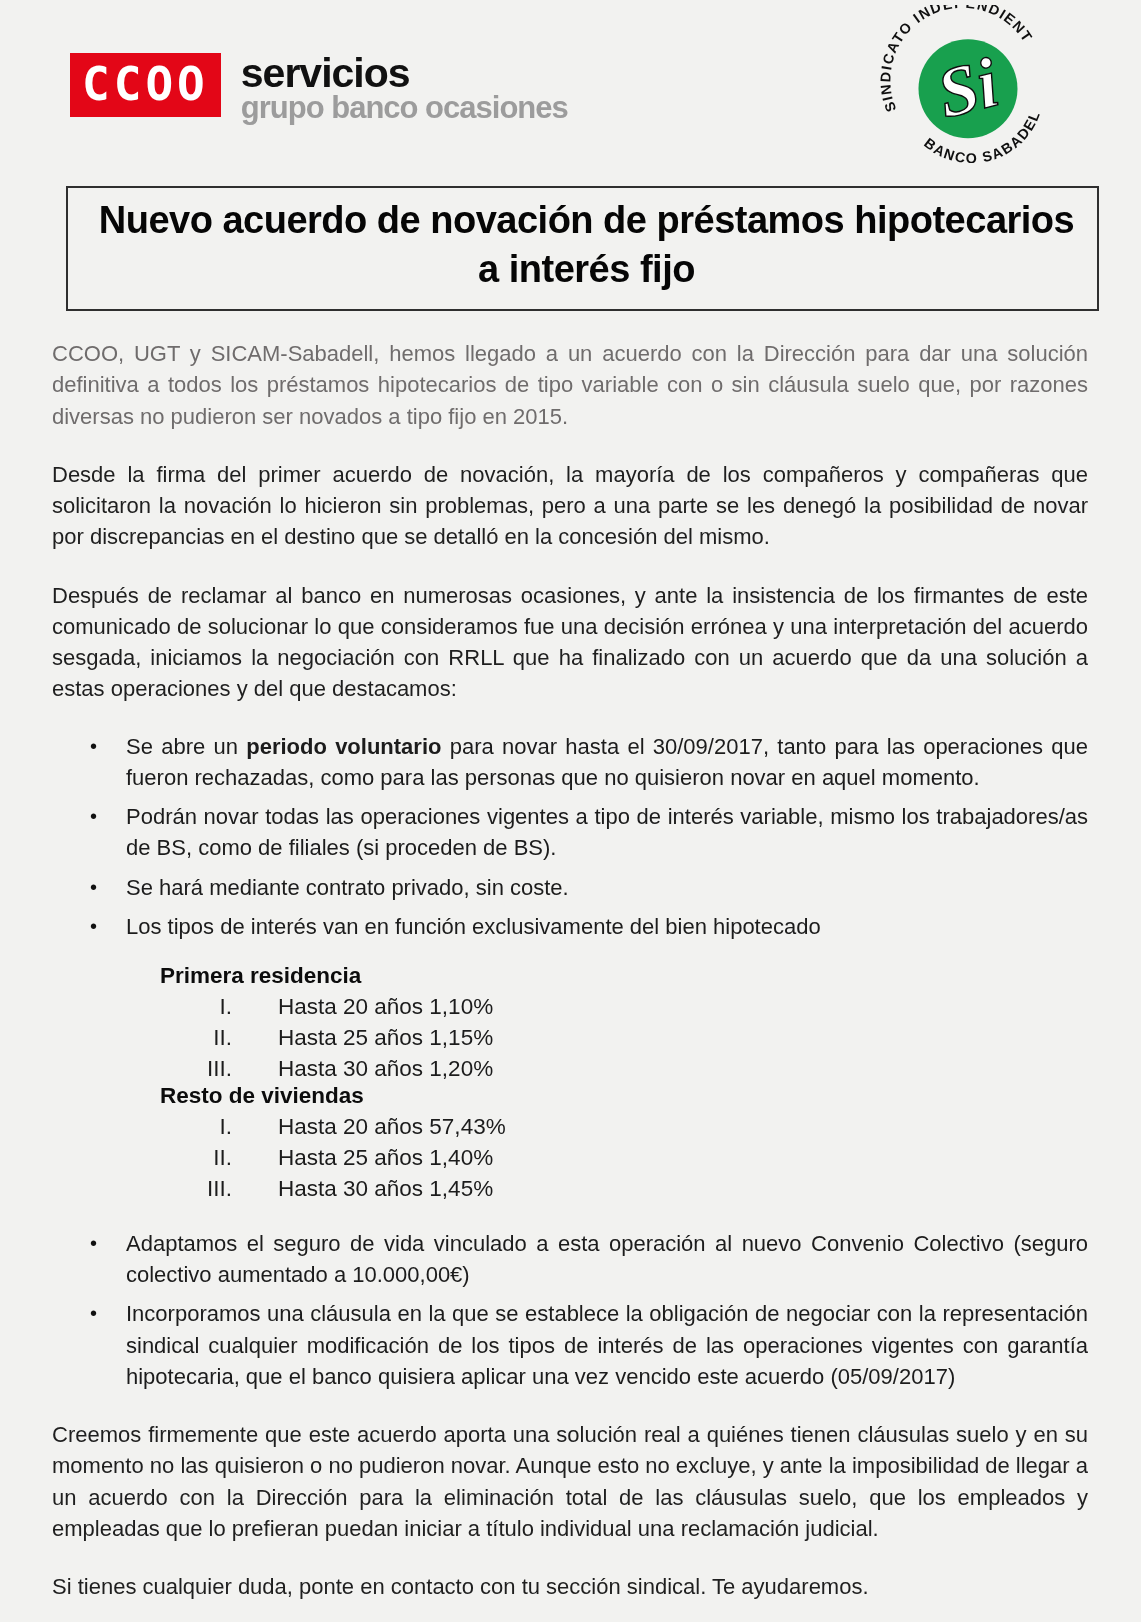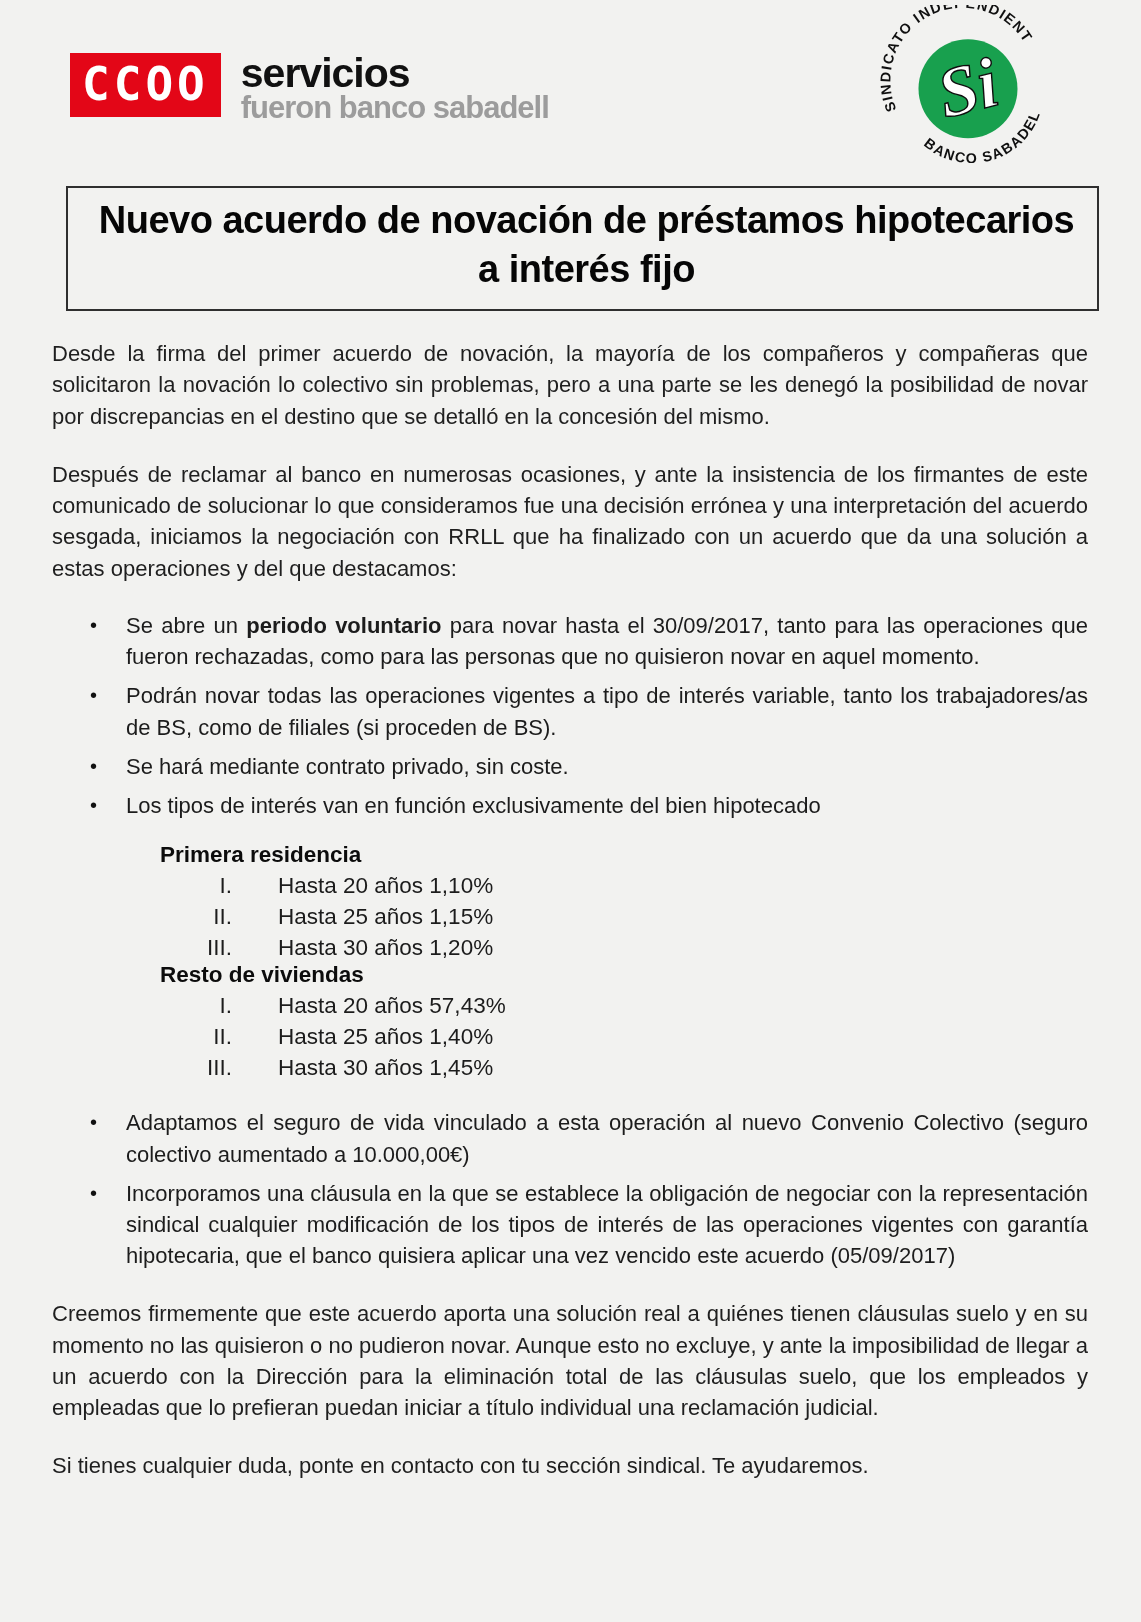--- a/index.html
+++ b/index.html
@@ -126,21 +126,21 @@
 <body>
 
 <div class="page">
 
   <div class="logo-row">
 
     <div class="ccoo">
       <div class="ccoo-box">CCOO</div>
       <div class="ccoo-words">
         <div class="ccoo-servicios">servicios</div>
-        <div class="ccoo-grupo">fueron banco sabadell</div>
+        <div class="ccoo-grupo">grupo banco ocasiones</div>
       </div>
     </div>
 
 
     <svg class="si" viewBox="0 0 190 166" aria-hidden="false">
       <defs>
         <path id="siArcTop" d="M 20 110 A 76 76 0 0 1 154 39"></path>
         <path id="siArcBottom" d="M 48 147 A 76 76 0 0 0 171 113"></path>
       </defs>
       <circle cx="95" cy="88" r="52" fill="#18a04e"></circle>
@@ -151,31 +151,32 @@
         <textPath href="#siArcBottom">BANCO SABADELL</textPath>
       </text>
       <text x="95" y="112" font-family="Liberation Serif, serif" font-size="74" font-style="italic" font-weight="700" fill="#ffffff" stroke="#0e0e0e" stroke-width="1.5" text-anchor="middle" transform="rotate(-14 95 88)">Si</text>
     </svg>
   </div>
 
   <div class="title-box">
     <h1>Nuevo acuerdo de novación de préstamos hipotecarios a interés fijo</h1>
   </div>
 
-  <p class="para">Desde la firma del primer acuerdo de novación, la mayoría de los compañeros y compañeras que solicitaron la novación lo colectivo sin problemas, pero a una parte se les denegó la posibilidad de novar por discrepancias en el destino que se detalló en la concesión del mismo.</p>
+  <p class="para intro">CCOO, UGT y SICAM-Sabadell, hemos llegado a un acuerdo con la Dirección para dar una solución definitiva a todos los préstamos hipotecarios de tipo variable con o sin cláusula suelo que, por razones diversas no pudieron ser novados a tipo fijo en 2015.</p>
+  <p class="para">Desde la firma del primer acuerdo de novación, la mayoría de los compañeros y compañeras que solicitaron la novación lo hicieron sin problemas, pero a una parte se les denegó la posibilidad de novar por discrepancias en el destino que se detalló en la concesión del mismo.</p>
   <p class="para">Después de reclamar al banco en numerosas ocasiones, y ante la insistencia de los firmantes de este comunicado de solucionar lo que consideramos fue una decisión errónea y una interpretación del acuerdo sesgada, iniciamos la negociación con RRLL que ha finalizado con un acuerdo que da una solución a estas operaciones y del que destacamos:</p>
 
   <ul class="bullets">
     <li>
       <span class="marker">•</span>
       <span class="li-text"><span>Se abre un </span><strong>periodo voluntario</strong><span> para novar hasta el 30/09/2017, tanto para las operaciones que fueron rechazadas, como para las personas que no quisieron novar en aquel momento.</span></span>
     </li>
     <li>
       <span class="marker">•</span>
-      <span class="li-text">Podrán novar todas las operaciones vigentes a tipo de interés variable, tanto los trabajadores/as de BS, como de filiales (si proceden de BS).</span>
+      <span class="li-text">Podrán novar todas las operaciones vigentes a tipo de interés variable, mismo los trabajadores/as de BS, como de filiales (si proceden de BS).</span>
     </li>
     <li>
       <span class="marker">•</span>
       <span class="li-text">Se hará mediante contrato privado, sin coste.</span>
     </li>
     <li>
       <span class="marker">•</span>
       <span class="li-text">Los tipos de interés van en función exclusivamente del bien hipotecado</span>
     </li>
   </ul>

